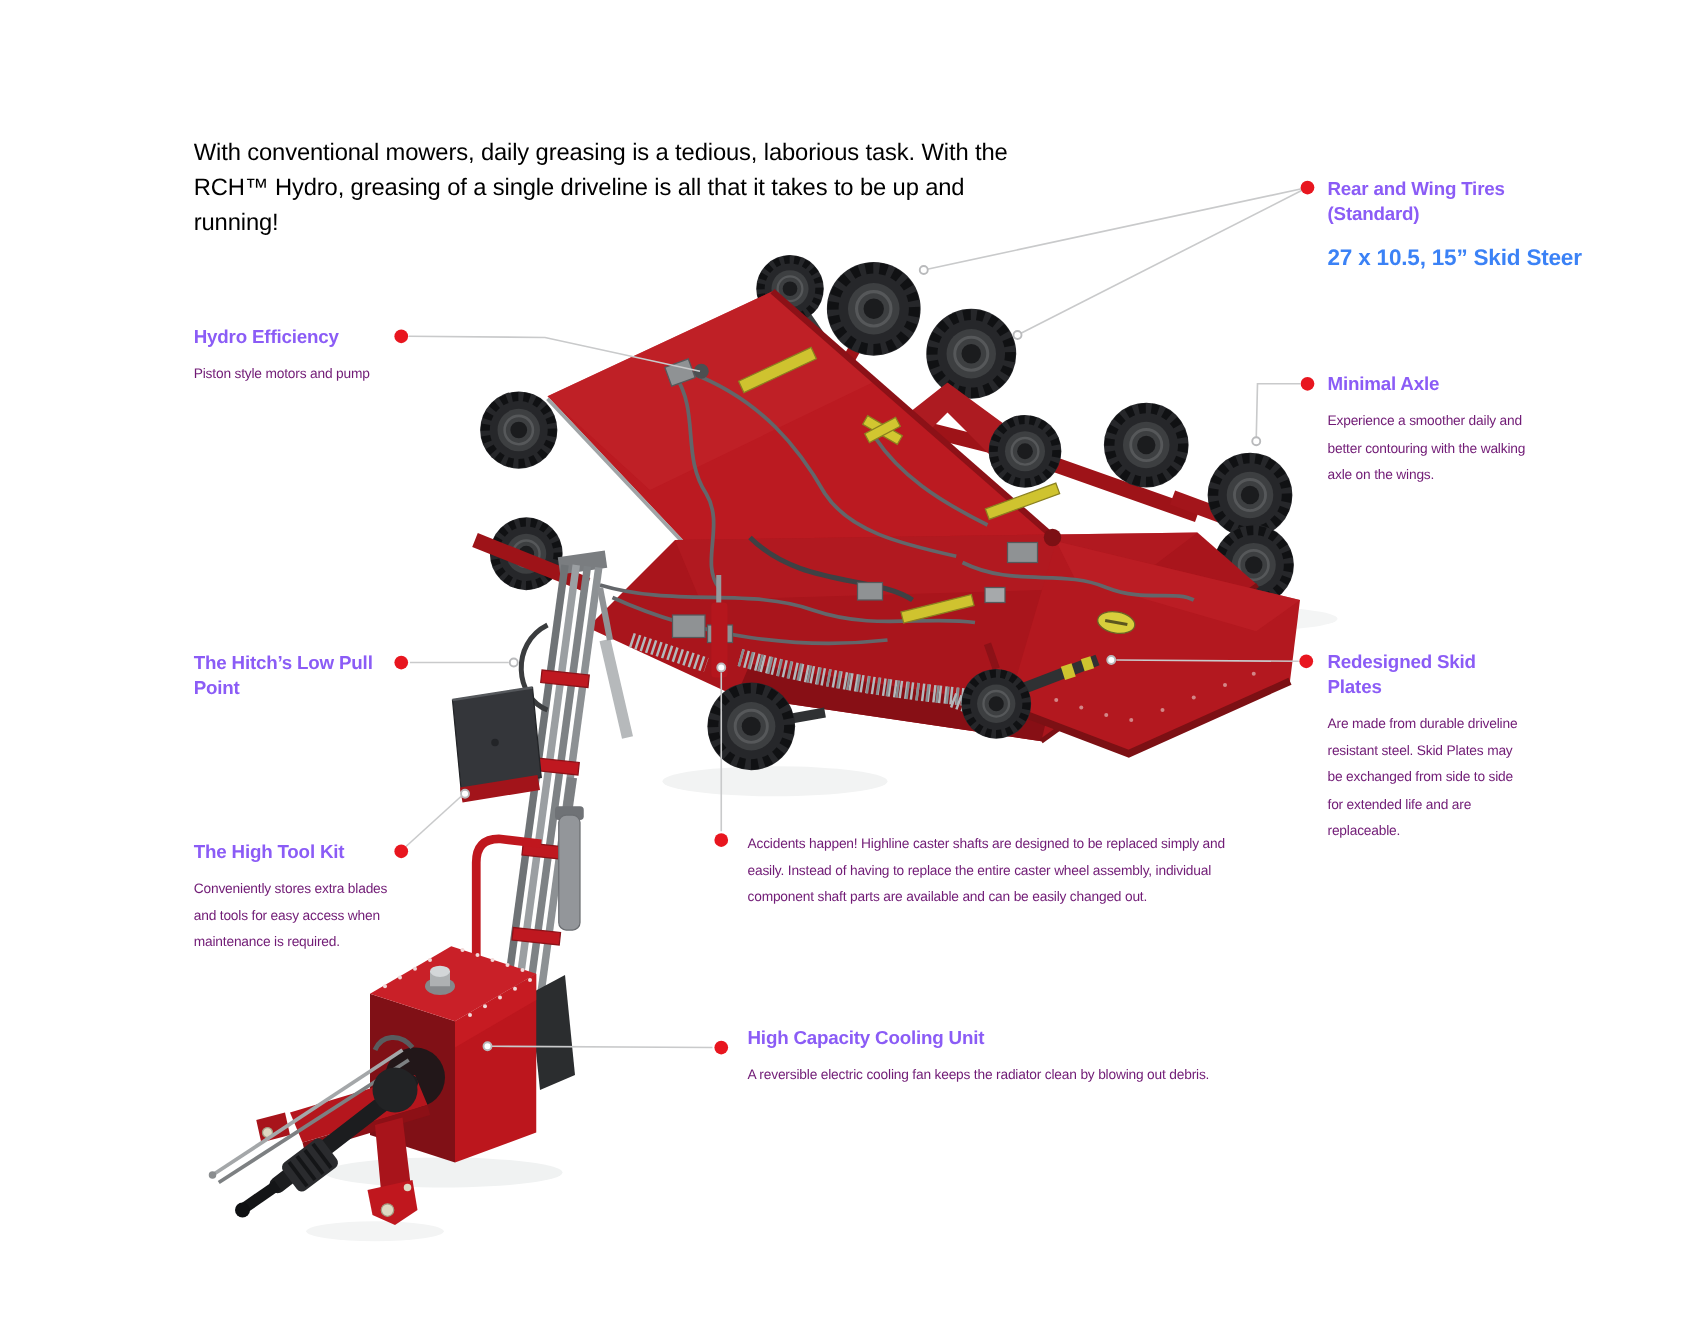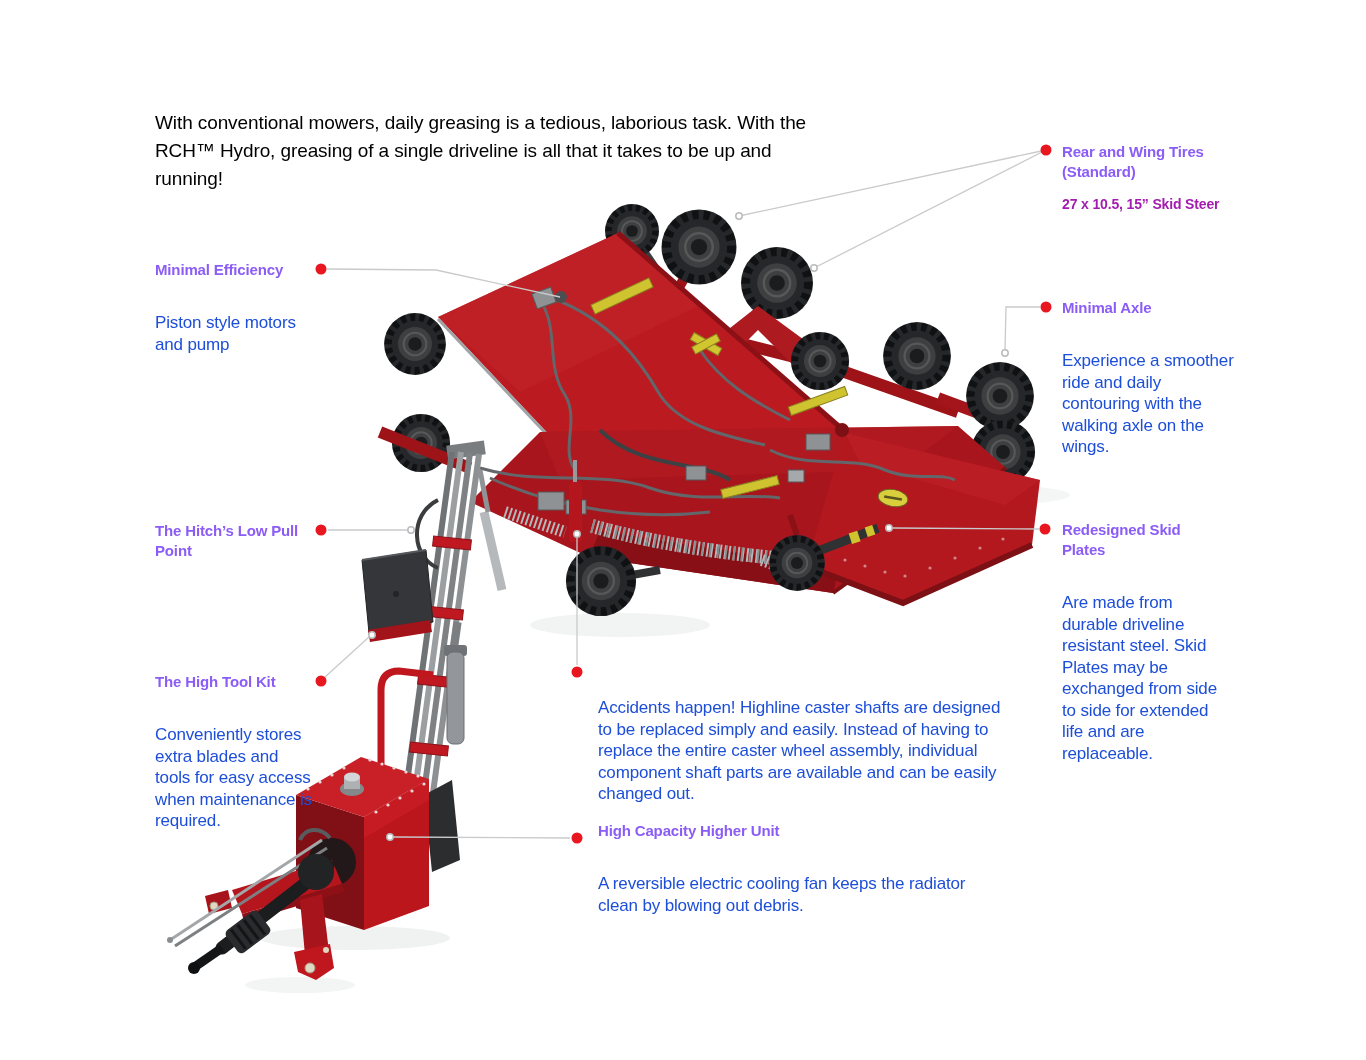--- a/index.html
+++ b/index.html
@@ -12,24 +12,24 @@
   .intro{
     position:absolute;left:155px;top:90px;width:680px;
     font-size:19px;line-height:28px;color:#000000;letter-spacing:-0.1px;
   }
   .callout{position:absolute;}
   .co-title{
     font-size:15px;font-weight:bold;line-height:20px;color:#8b5cf6;
     letter-spacing:-0.15px;margin:0 0 9px 0;
   }
   .co-body{
-    font-size:17px;line-height:21.5px;color:#1d4ed8;letter-spacing:-0.15px;margin-top:32px;
+    font-size:11px;line-height:21.5px;color:#701a75;letter-spacing:-0.15px;
   }
   .co-spec{
-    font-size:14px;font-weight:bold;color:#a21caf;letter-spacing:-0.15px;
+    font-size:18px;font-weight:bold;color:#3b82f6;letter-spacing:-0.15px;
     margin-top:14px;white-space:nowrap;
   }
   
   #co-rear{left:1062px;top:142px;width:180px;}
   #co-higheff{left:155px;top:260px;width:152px;}
   #co-walking{left:1062px;top:298px;width:172px;}
   #co-hitch{left:155px;top:521px;width:158px;}
   #co-skid{left:1062px;top:520px;width:162px;}
   #co-toolkit{left:155px;top:672px;width:158px;}
   #co-caster{left:598px;top:665px;width:412px;}
@@ -284,27 +284,27 @@
 </svg>
 
 <p class="intro">With conventional mowers, daily greasing is a tedious, laborious task.  With the RCH™ Hydro, greasing of a single driveline is all that it takes to be up and running!</p>
 
 <div class="callout" id="co-rear">
   <div class="co-title">Rear and Wing Tires (Standard)</div>
   <div class="co-spec">27 x 10.5, 15” Skid Steer</div>
 </div>
 
 <div class="callout" id="co-higheff">
-  <div class="co-title">Minimal Efficiency</div>
+  <div class="co-title">Hydro Efficiency</div>
   <div class="co-body">Piston style motors and pump</div>
 </div>
 
 <div class="callout" id="co-walking">
   <div class="co-title">Minimal Axle</div>
-  <div class="co-body">Experience a smoother ride and daily contouring with the walking axle on the wings.</div>
+  <div class="co-body">Experience a smoother daily and better contouring with the walking axle on the wings.</div>
 </div>
 
 <div class="callout" id="co-hitch">
   <div class="co-title">The Hitch’s Low Pull Point</div>
 </div>
 
 <div class="callout" id="co-skid">
   <div class="co-title">Redesigned Skid Plates</div>
   <div class="co-body">Are made from durable driveline resistant steel. Skid Plates may be exchanged from side to side for extended life and are replaceable.</div>
 </div>
@@ -312,15 +312,15 @@
 <div class="callout" id="co-toolkit">
   <div class="co-title">The High Tool Kit</div>
   <div class="co-body">Conveniently stores extra blades and tools for easy access when maintenance is required.</div>
 </div>
 
 <div class="callout" id="co-caster">
   <div class="co-body">Accidents happen!  Highline caster shafts are designed to be replaced simply and easily.  Instead of having to replace the entire caster wheel assembly, individual component shaft parts are available and can be easily changed out.</div>
 </div>
 
 <div class="callout" id="co-cooling">
-  <div class="co-title">High Capacity Higher Unit</div>
+  <div class="co-title">High Capacity Cooling Unit</div>
   <div class="co-body">A reversible electric cooling fan keeps the radiator clean by blowing out debris.</div>
 </div>
 
 </body></html>

